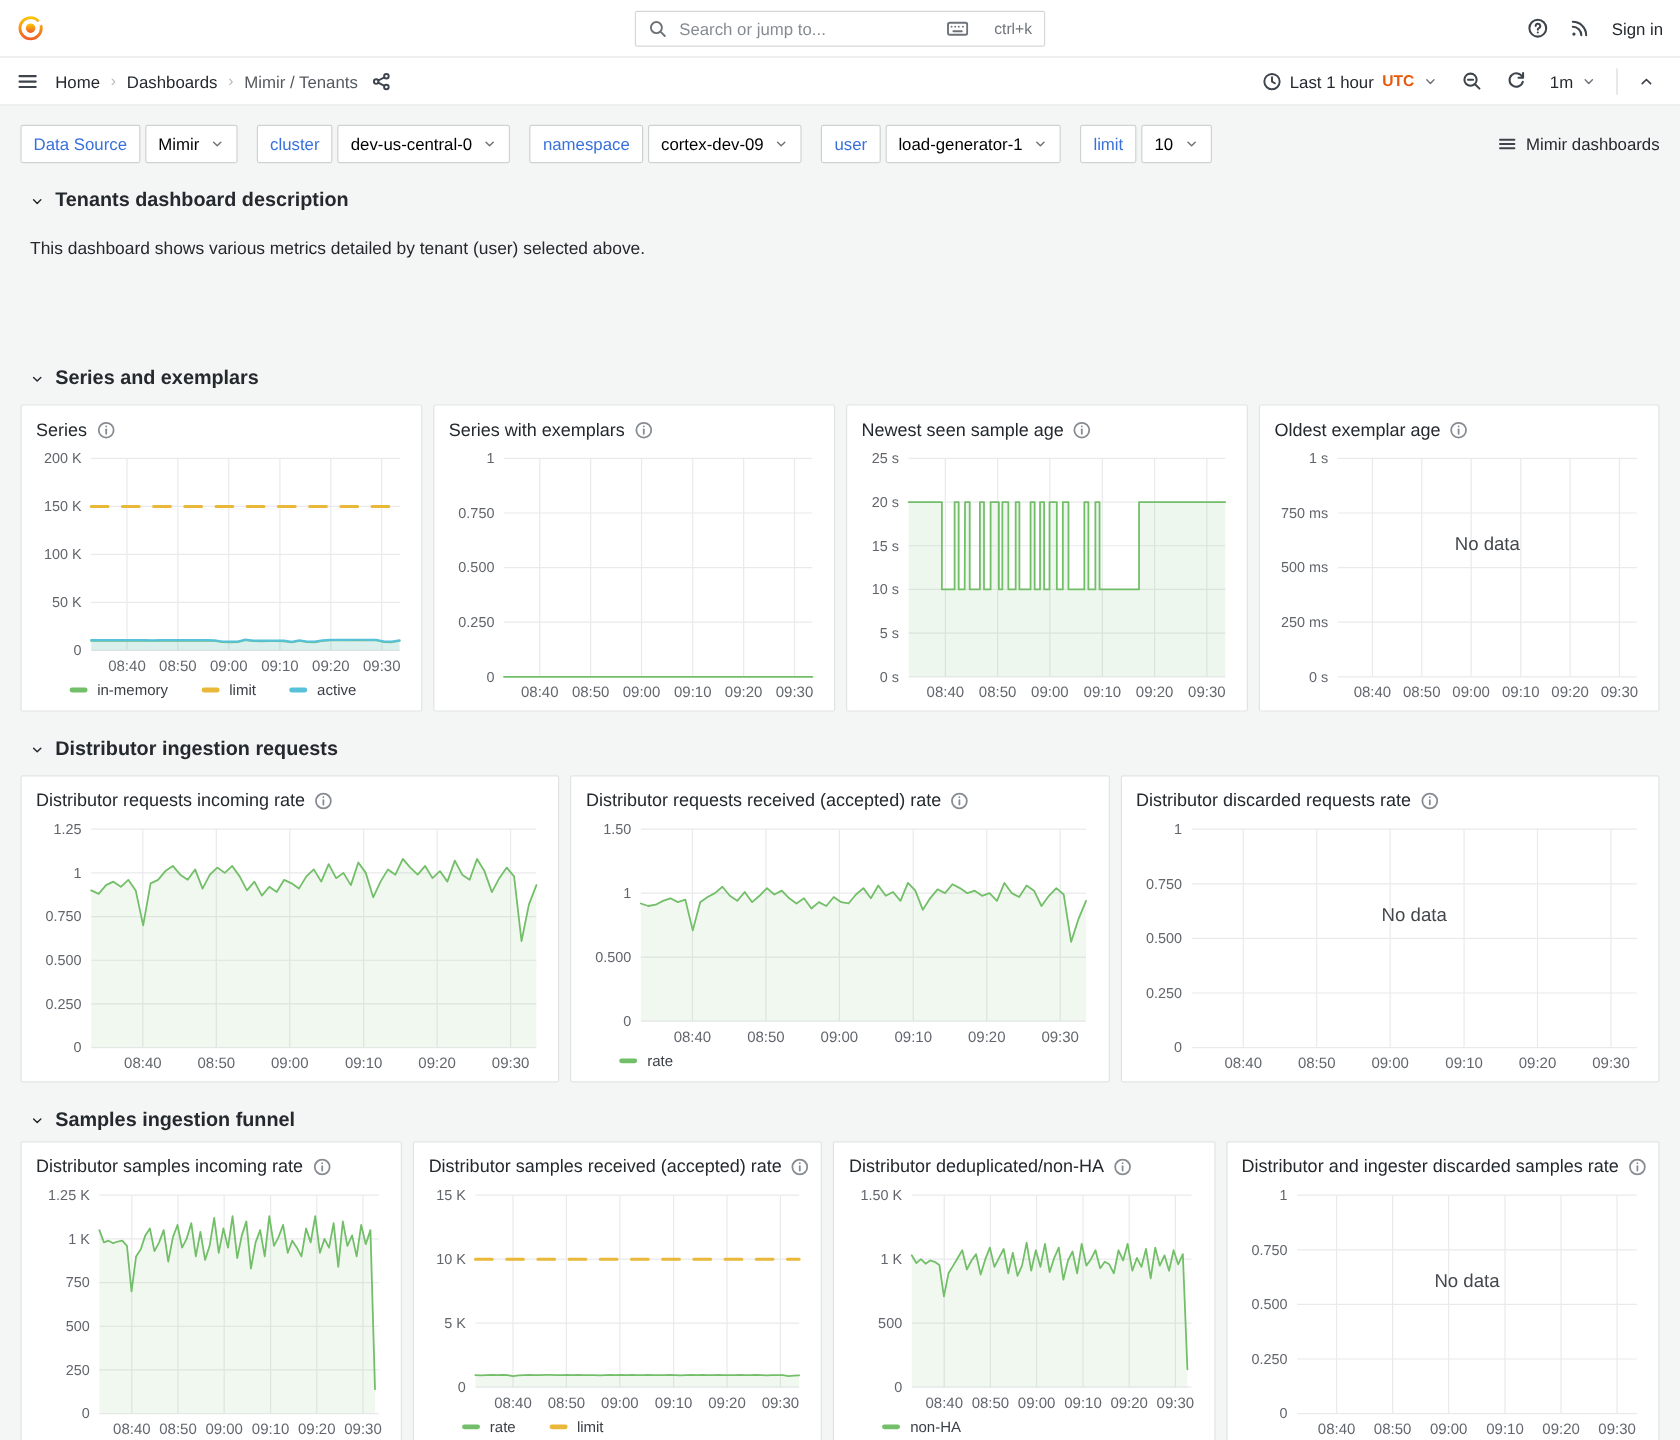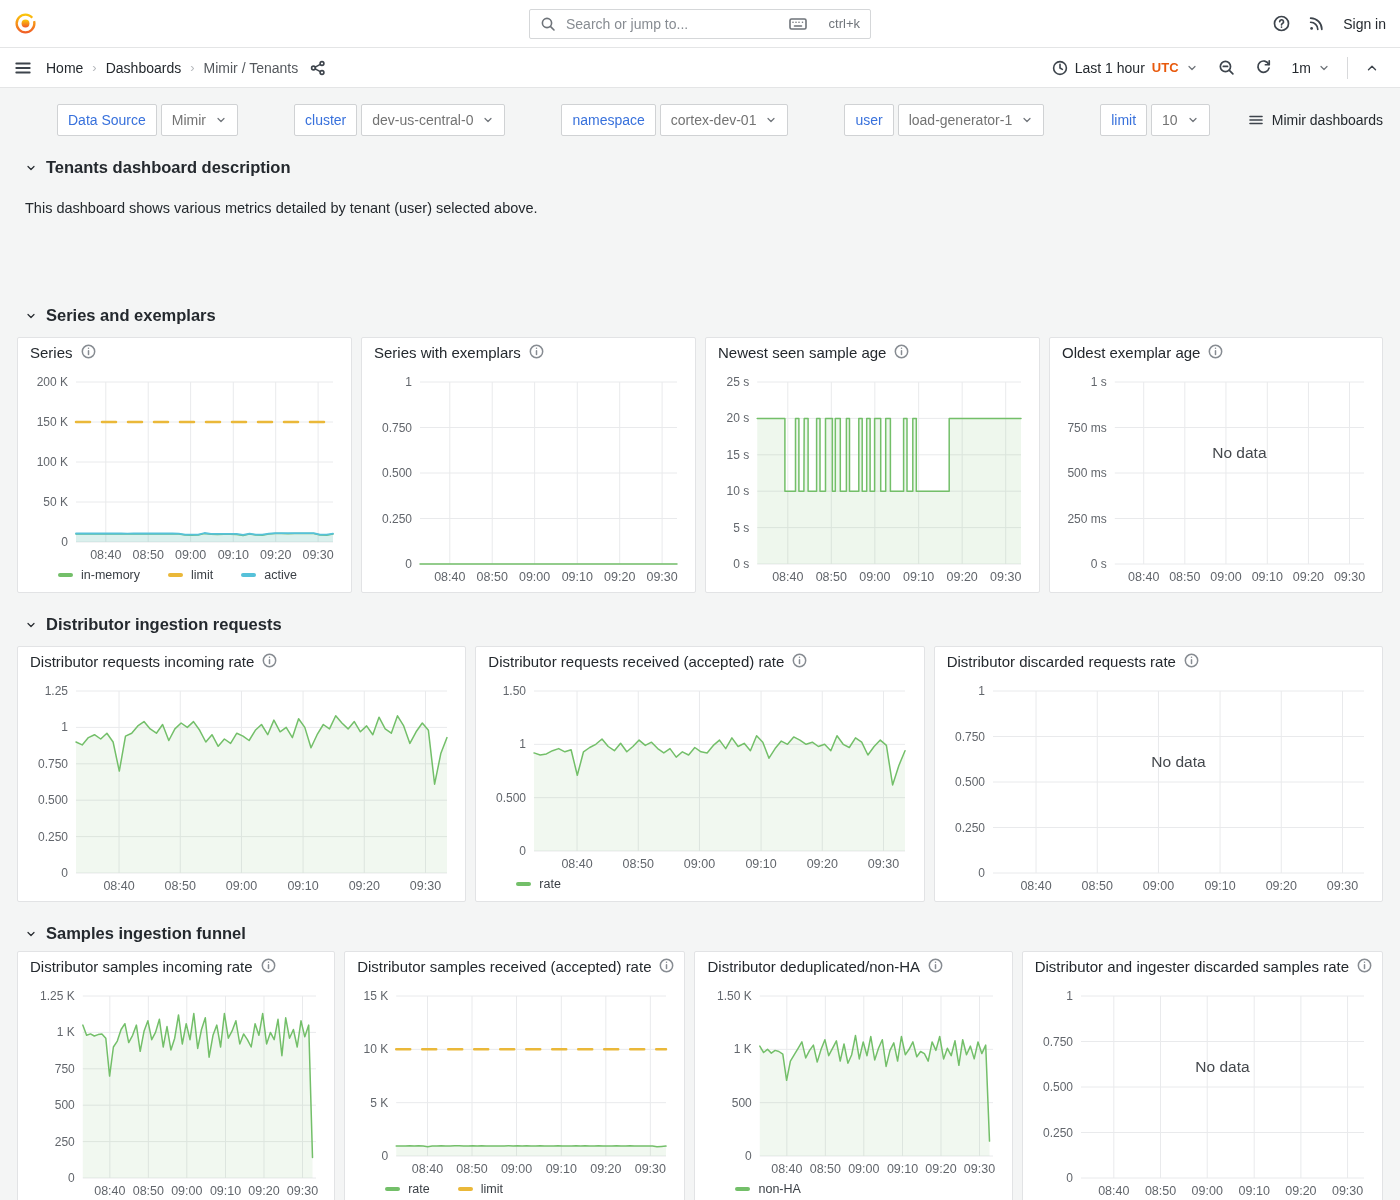--- a/index.html
+++ b/index.html
@@ -36,40 +36,40 @@
   .icon { display: inline-flex; align-items: center; justify-content: center; color: #3d444c; }
   .icon.dim { color: #6e7379; }
 
   
   .content { padding: 0 17px; }
 
   .filters-row { display: flex; align-items: center; gap: 16px; margin-top: 16px; }
   .filter { display: flex; gap: 4px; }
   .fbox { height: 32px; display: flex; align-items: center; background: #fff;
     border: 1px solid #d0d2d4; border-radius: 2px; padding: 0 10px; font-size: 14px; }
-  .fbox.label { color: #3871dc; cursor: default; margin-left: 40px; }
-  .fbox.value { color: #737373; gap: 9px; cursor: pointer; }
+  .fbox.label { color: #3871dc; cursor: default; }
+  .fbox.value { color: #000000; gap: 9px; cursor: pointer; }
   .dash-btn { margin-left: auto; display: flex; align-items: center; gap: 8px;
     font-size: 14px; font-weight: 500; color: #24292e; cursor: pointer; }
 
   .section-header { display: flex; align-items: center; gap: 9px; padding-left: 8px;
     font-size: 16.5px; font-weight: 700; color: #24292e; cursor: pointer; }
   .section-header .icon { color: #24292e; }
   #desc-header { margin-top: 22px; }
   .desc-text { font-size: 14.5px; color: #24292e; margin: 23px 0 0 8px; }
   #sec-header-0 { margin-top: 90px; }
   #sec-header-1, #sec-header-2 { margin-top: 22px; }
   .panels-row { display: grid; gap: 9px; margin-top: 12px; }
   #sec-row-2 { margin-top: 8px; }
   .cols-4 { grid-template-columns: repeat(4, 1fr); }
   .cols-3 { grid-template-columns: repeat(3, 1fr); }
 
   .panel { background: #fff; border: 1px solid #e2e3e5; border-radius: 2px;
     height: 256px; padding: 6px 10px 6px; display: flex; flex-direction: column; }
-  .panel-header { display: flex; gap: 8px; height: 28px; flex: none; padding-left: 2px; }
+  .panel-header { display: flex; align-items: center; gap: 8px; height: 28px; flex: none; padding-left: 2px; }
   .panel-title { font-size: 15px; font-weight: 500; color: #24292e; margin: 0;
     white-space: nowrap; overflow: hidden; text-overflow: ellipsis; cursor: pointer; }
   .info-icon { color: #878c92; display: inline-flex; flex: none; cursor: pointer; }
   .plot { flex: 1; min-height: 0; }
   .legend { height: 22px; flex: none; display: flex; align-items: center; gap: 28px;
     padding-left: 30px; font-size: 12.5px; color: #3a3f45; margin-top: 35px; }
   .legend-item { display: flex; align-items: center; gap: 8px; cursor: pointer; }
   .swatch { width: 15px; height: 4px; border-radius: 2px; }
 </style>
 </head>
@@ -229,21 +229,21 @@
           <span class="icon dim">
             <svg width="12" height="12" viewBox="0 0 16 16">
               <polyline points="4,6 8,10 12,6" fill="none" stroke="currentColor" stroke-width="1.6" stroke-linecap="round" stroke-linejoin="round"></polyline>
             </svg>
           </span>
         </div>
       </div>
       <div class="filter">
         <div class="fbox label">namespace</div>
         <div class="fbox value">
-          <span>cortex-dev-01</span>
+          <span>cortex-dev-09</span>
           <span class="icon dim">
             <svg width="12" height="12" viewBox="0 0 16 16">
               <polyline points="4,6 8,10 12,6" fill="none" stroke="currentColor" stroke-width="1.6" stroke-linecap="round" stroke-linejoin="round"></polyline>
             </svg>
           </span>
         </div>
       </div>
       <div class="filter">
         <div class="fbox label">user</div>
         <div class="fbox value">

